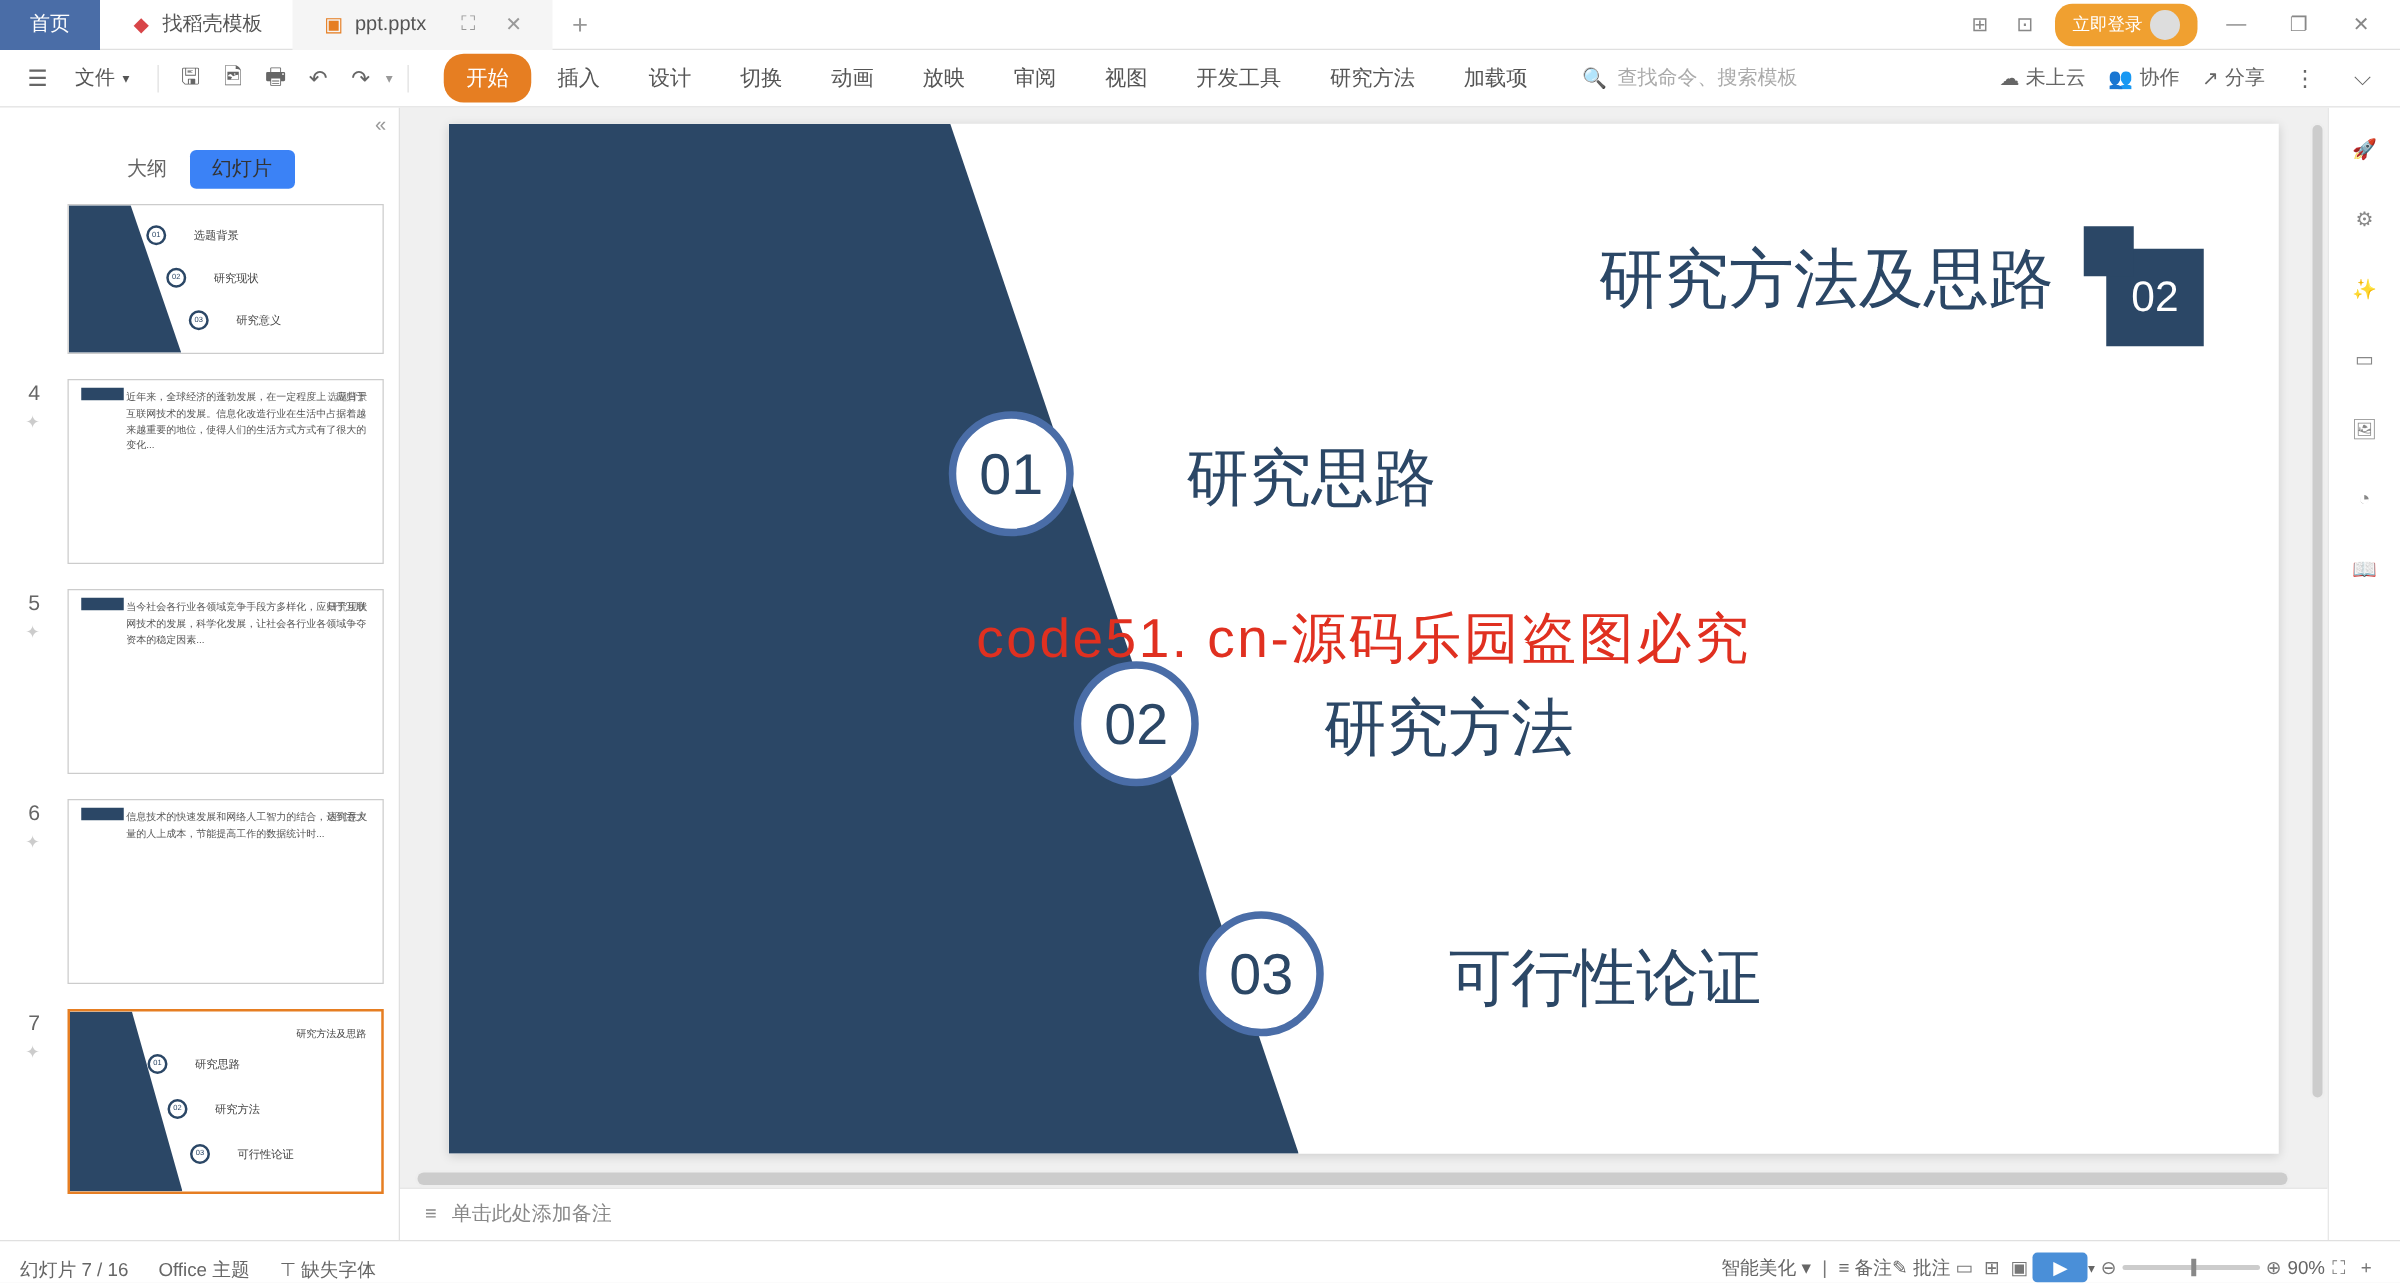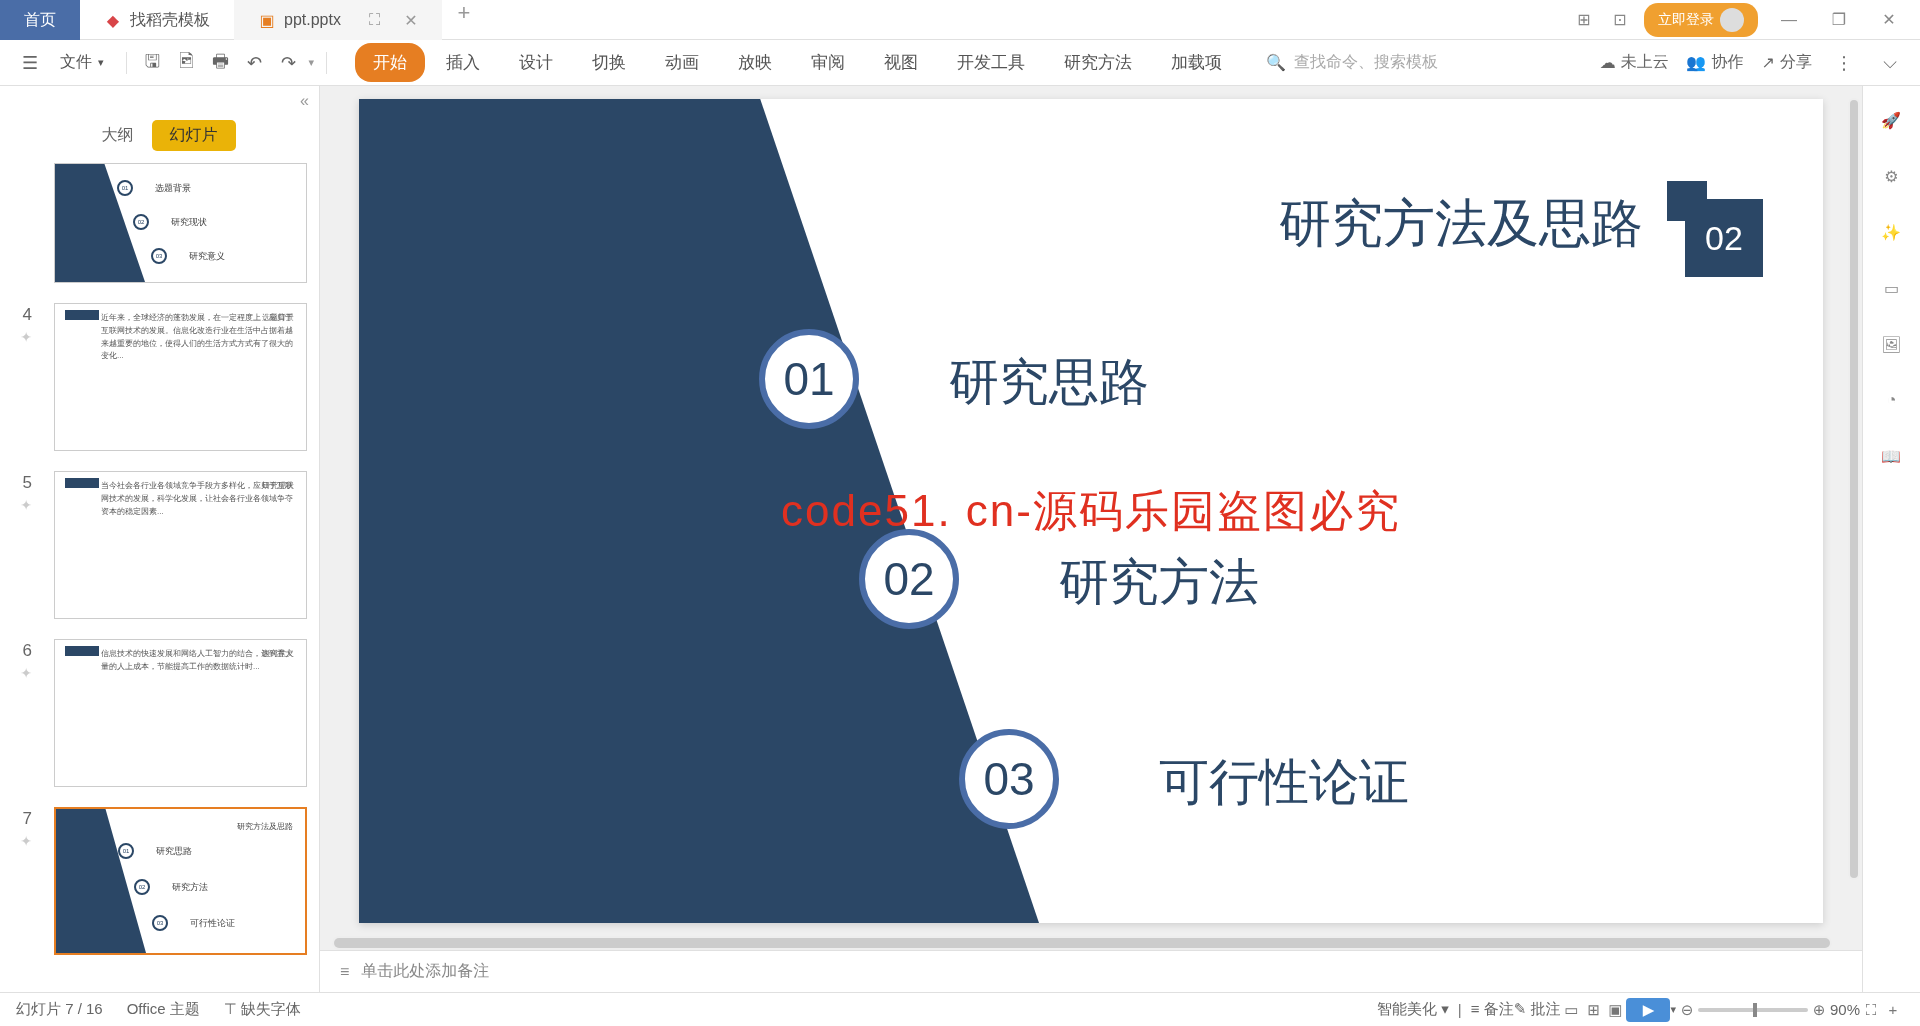--- a/index.html
+++ b/index.html
@@ -1,19 +1,19 @@
 <!DOCTYPE html>
 <html><head>
 <meta charset="utf-8">
 <style>
 * { margin: 0; padding: 0; box-sizing: border-box; font-family: "Microsoft YaHei", sans-serif; }
 body { width: 1920px; height: 1026px; background: #f5f5f5; overflow: hidden; display: flex; flex-direction: column; }
 
 
-.titlebar { height: 40px; background: #fff; display: flex; border-bottom: 1px solid #e0e0e0; }
+.titlebar { height: 40px; background: #fff; display: flex; align-items: center; border-bottom: 1px solid #e0e0e0; }
 .tab { height: 40px; padding: 0 24px; display: flex; align-items: center; gap: 8px; font-size: 16px; color: #555; position: relative; }
 .tab.home { background: #4a6da7; color: #fff; }
 .tab.active { background: #f5f5f5; }
 .tab-icon { width: 18px; height: 18px; display: inline-flex; align-items: center; justify-content: center; }
 .tab-icon.red { color: #d84548; }
 .tab-icon.orange { color: #e67e22; }
 .tab-close { margin-left: 16px; color: #999; cursor: pointer; }
 .tab-add { padding: 0 16px; color: #999; font-size: 22px; }
 .titlebar-right { margin-left: auto; display: flex; align-items: center; gap: 12px; padding-right: 12px; }
 .titlebar-icon { width: 24px; height: 24px; color: #888; display: flex; align-items: center; justify-content: center; }
@@ -34,21 +34,21 @@
 .tbr-item { display: flex; align-items: center; gap: 5px; }
 
 
 .main { flex: 1; display: flex; overflow: hidden; }
 
 
 .left-panel { width: 320px; background: #fff; border-right: 1px solid #e0e0e0; display: flex; flex-direction: column; }
 .panel-collapse { height: 30px; display: flex; align-items: center; justify-content: flex-end; padding: 0 10px; color: #999; }
 .panel-tabs { display: flex; justify-content: center; gap: 0; padding: 4px 0 12px; }
 .panel-tab { padding: 5px 18px; font-size: 16px; color: #666; border-radius: 5px; }
-.panel-tab.active { background: #eab308; color: #333; }
+.panel-tab.active { background: #3b82f6; color: #333; }
 .thumbs { flex: 1; overflow-y: auto; padding: 0 12px 12px; }
 .thumb-row { display: flex; gap: 22px; margin-bottom: 20px; align-items: flex-start; }
 .thumb-num { width: 20px; text-align: right; font-size: 17px; color: #666; padding-top: 2px; }
 .thumb-star { color: #ccc; font-size: 14px; }
 .thumb-left { display: flex; flex-direction: column; align-items: flex-end; gap: 4px; }
 .thumb { width: 264px; height: 148px; background: #fff; border: 1px solid #ccc; position: relative; overflow: hidden; }
 .thumb.active { border: 2px solid #e67e22; }
 .thumb-add { display: flex; justify-content: center; padding: 16px; color: #888; font-size: 30px; }
 .thumb-text { position: absolute; top: 8px; left: 46px; right: 10px; font-size: 8px; color: #555; line-height: 1.6; }
 .thumb-header { position: absolute; top: 6px; left: 10px; width: 34px; height: 10px; background: #2b4766; }
@@ -74,21 +74,21 @@
 .scroll-thumb-h { position: absolute; top: 2px; left: 2px; right: 2px; bottom: 2px; background: #ccc; border-radius: 5px; }
 
 
 .notes { height: 42px; background: #fff; border-top: 1px solid #e0e0e0; display: flex; align-items: center; padding: 0 20px; gap: 12px; color: #888; font-size: 16px; }
 
 
 .right-sidebar { width: 58px; background: #fff; border-left: 1px solid #e0e0e0; display: flex; flex-direction: column; align-items: center; padding-top: 20px; gap: 28px; }
 .rs-icon { width: 28px; height: 28px; color: #888; display: flex; align-items: center; justify-content: center; }
 
 
-.statusbar { height: 34px; background: #fff; border-top: 1px solid #e0e0e0; display: flex; align-items: center; padding: 0 16px; font-size: 15px; color: #666; gap: 24px; }
+.statusbar { height: 34px; background: #fff; border-top: 1px solid #e0e0e0; display: flex; align-items: flex-end; padding: 0 16px; font-size: 15px; color: #666; gap: 24px; }
 .statusbar-right { margin-left: auto; display: flex; align-items: center; gap: 0; }
 .sb-icon { width: 22px; height: 22px; color: #777; display: flex; align-items: center; justify-content: center; }
 .play-btn { width: 44px; height: 24px; background: #4a8fd8; border-radius: 4px; color: #fff; display: flex; align-items: center; justify-content: center; }
 .zoom-slider { width: 110px; height: 4px; background: #ccc; position: relative; border-radius: 2px; }
 .zoom-handle { position: absolute; left: 50%; top: -5px; width: 4px; height: 14px; background: #888; }
 </style>
 </head>
 <body>
 
 <div class="titlebar">

